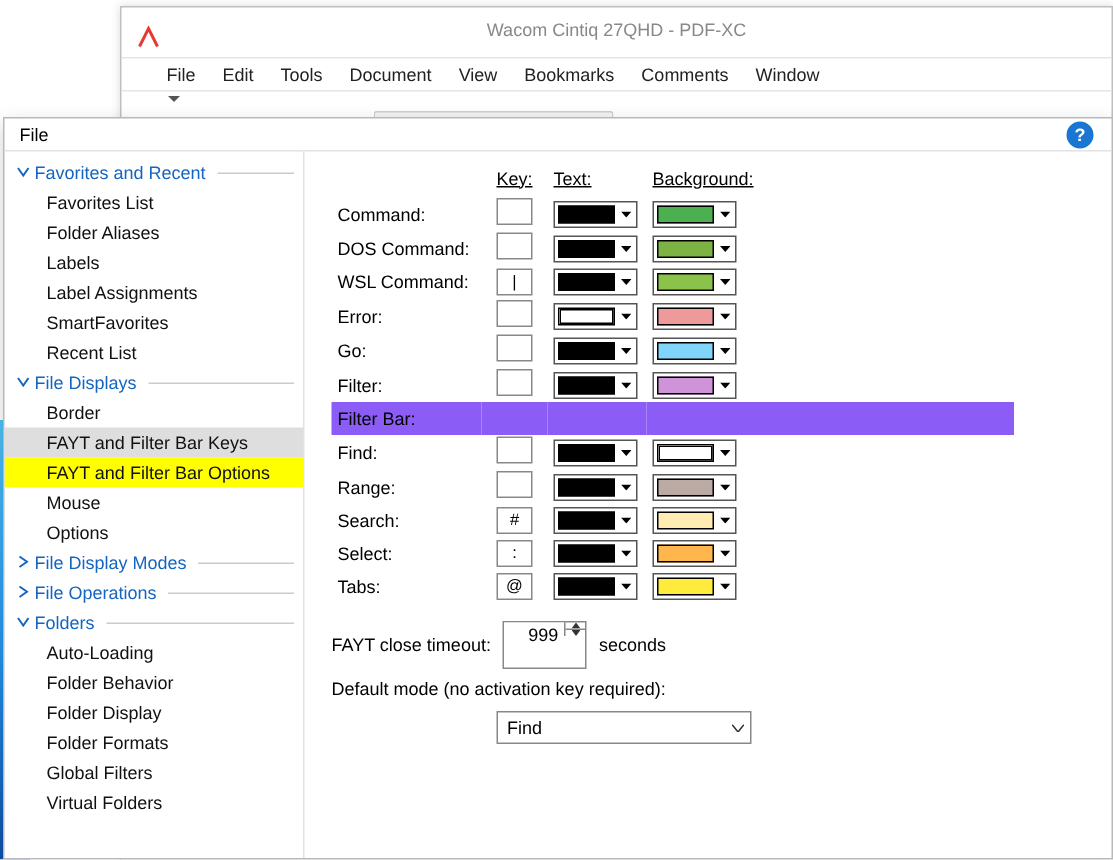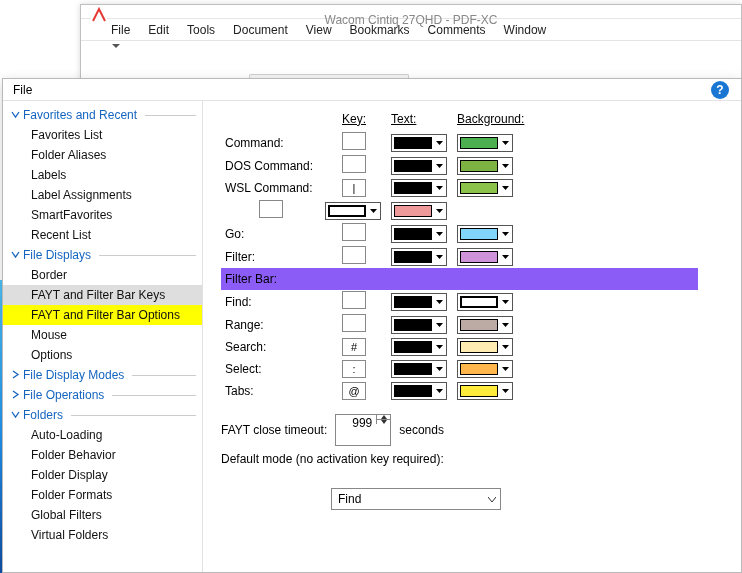--- a/index.html
+++ b/index.html
@@ -20,21 +20,21 @@
     position: absolute;
     top: 4px;
     left: 80px;
     right: 0;
     height: 570px;
     background: #fff;
     border: 1px solid #bfbfbf;
     box-shadow: 0 0 6px rgba(0,0,0,0.15);
   }
   .host-titlebar {
-    height: 14px;
+    height: 34px;
     line-height: 30px;
     text-align: center;
     color: #888;
     position: relative;
     border-bottom: 1px solid #e5e5e5;
   }
   .host-title { font-size: 12px; }
   .host-icon {
     position: absolute;
     left: 10px;
@@ -207,21 +207,21 @@
   }
   .spinner input {
     width:40px; border:none; text-align:right; padding-right:4px;
     font: inherit;
   }
   .spinner-btns { width:14px; display:flex; flex-direction:column; border-left:1px solid #888;}
   .spinner-btns div { flex:1; display:flex; align-items:center; justify-content:center; }
   .spinner-btns div + div { border-top:1px solid #888; }
 
   .mode-select {
-    margin-top:22px;
+    margin-top:8px;
     width: 170px; height:22px;
     border:1px solid #888;
     display:flex; align-items:center;
     padding:0 4px 0 6px;
     margin-left: 110px;
     justify-content: space-between;
   }
 </style>
 </head>
 <body>
@@ -380,20 +380,21 @@
             <span class="cell col-bg"><span class="colorpick">
                 <span class="swatch" style="background: rgb(139, 195, 74);"></span>
                 <span class="dd-arrow">
                   <svg width="7" height="4">
                     <path d="M0 0 L3.5 4 L7 0Z" fill="#000"></path>
                   </svg>
                 </span>
               </span></span>
           </div>
           <div class="row">
+            <span class="cell col-label">Error:</span>
             <span class="cell col-key"><span class="keybox"></span></span>
             <span class="cell col-text"><span class="colorpick">
                 <span class="swatch inner-border" style="background: rgb(255, 255, 255);"></span>
                 <span class="dd-arrow">
                   <svg width="7" height="4">
                     <path d="M0 0 L3.5 4 L7 0Z" fill="#000"></path>
                   </svg>
                 </span>
               </span></span>
             <span class="cell col-bg"><span class="colorpick">

